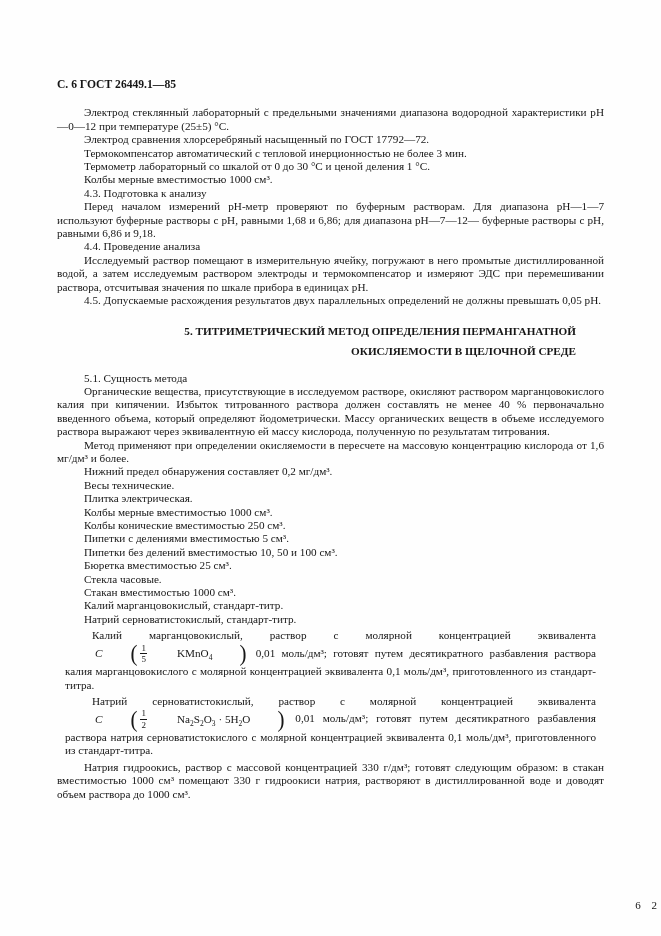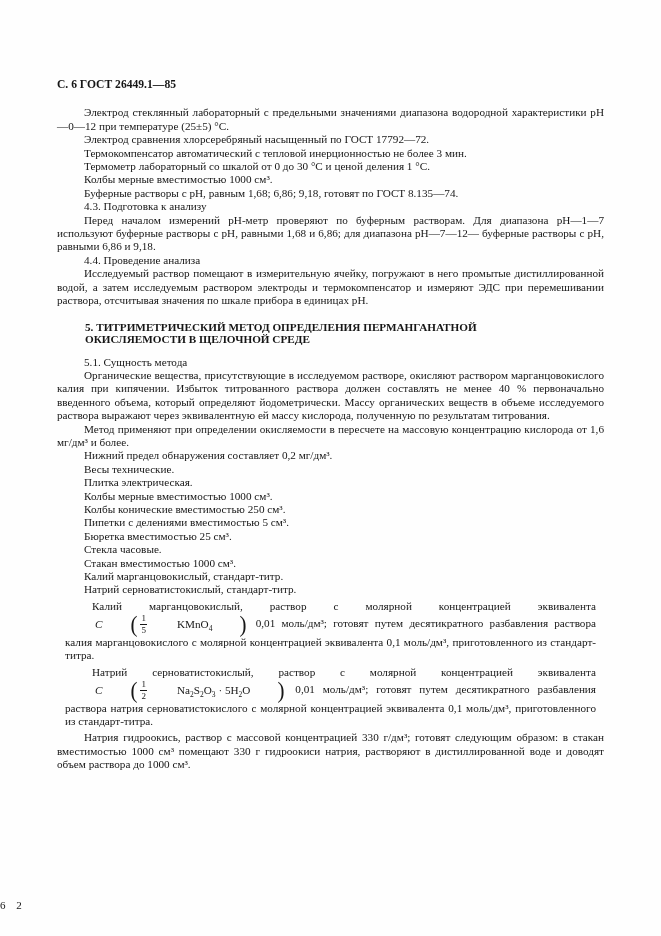--- a/index.html
+++ b/index.html
@@ -8,74 +8,75 @@
     position:relative; box-sizing:border-box;
     padding:78px 57px 0 57px;
     font-family:"Liberation Serif","DejaVu Serif",serif;
     font-size:11.2px; line-height:13.4px; color:#161616;
     overflow:hidden;
   }
   .header { font-weight:bold; margin-bottom:15px; font-size:11.6px; }
   .p { margin:0; text-indent:27px; text-align:justify; }
   .bold { font-weight:normal; }
   .sec-title {
-    margin:13px 28px 11px 28px; text-align:left; font-weight:bold;
-    text-indent:0; line-height:12px;
+    margin:13px 28px 11px 28px; text-align:right; font-weight:bold;
+    text-indent:0; line-height:20px;
   }
   .formula-para { margin:3px 8px; }
   .formula {
     display:inline-flex; align-items:center; vertical-align:middle;
     margin:0 3px; white-space:nowrap;
   }
   .fvar { font-style:italic; margin-right:1px; }
   .paren { font-size:21px; line-height:1; font-weight:400; transform:scaleY(1.1); }
   .frac {
     display:inline-flex; flex-direction:column; align-items:center;
     font-size:9px; line-height:1.2; margin:0 3px; text-indent:0;
   }
   .num { border-bottom:1px solid #161616; padding:0 1px; }
   .fchem sub { font-size:7.5px; line-height:0; }
   .footer {
     position:absolute; bottom:24px; left:0; right:0;
-    text-align:left; letter-spacing:4px; font-size:11px;
+    text-align:right; letter-spacing:4px; font-size:11px;
   }
 </style>
 </head>
 <body>
 
 <div class="page">
 
   <div class="header">С. 6 ГОСТ 26449.1—85</div>
 
   <p class="p">Электрод стеклянный лабораторный с предельными значениями диапазона водородной характеристики рН—0—12 при температуре (25±5) °С.</p>
   <p class="p">Электрод сравнения хлорсеребряный насыщенный по ГОСТ 17792—72.</p>
   <p class="p">Термокомпенсатор автоматический с тепловой инерционностью не более 3 мин.</p>
   <p class="p">Термометр лабораторный со шкалой от 0 до 30 °С и ценой деления 1 °С.</p>
   <p class="p">Колбы мерные вместимостью 1000 см³.</p>
-  <p class="p">Буферные растворы с рН, равным 1,68; 6,86; 9,18, готовят по ГОСТ 8.135—74.</p>
 
   <p class="p bold">4.3. Подготовка к анализу</p>
   <p class="p">Перед началом измерений рН-метр проверяют по буферным растворам. Для диапазона рН—1—7 используют буферные растворы с рН, равными 1,68 и 6,86; для диапазона рН—7—12— буферные растворы с рН, равными 6,86 и 9,18.</p>
 
   <p class="p bold">4.4. Проведение анализа</p>
   <p class="p">Исследуемый раствор помещают в измерительную ячейку, погружают в него промытые дистиллированной водой, а затем исследуемым раствором электроды и термокомпенсатор и измеряют ЭДС при перемешивании раствора, отсчитывая значения по шкале прибора в единицах рН.</p>
+  <p class="p">4.5. Допускаемые расхождения результатов двух параллельных определений не должны превышать 0,05 рН.</p>
 
   <p class="p sec-title">5. ТИТРИМЕТРИЧЕСКИЙ МЕТОД ОПРЕДЕЛЕНИЯ ПЕРМАНГАНАТНОЙ ОКИСЛЯЕМОСТИ В ЩЕЛОЧНОЙ СРЕДЕ</p>
 
   <p class="p bold">5.1. Сущность метода</p>
   <p class="p">Органические вещества, присутствующие в исследуемом растворе, окисляют раствором марганцовокислого калия при кипячении. Избыток титрованного раствора должен составлять не менее 40 % первоначально введенного объема, который определяют йодометрически. Массу органических веществ в объеме исследуемого раствора выражают через эквивалентную ей массу кислорода, полученную по результатам титрования.</p>
   <p class="p">Метод применяют при определении окисляемости в пересчете на массовую концентрацию кислорода от 1,6 мг/дм³ и более.</p>
   <p class="p">Нижний предел обнаружения составляет 0,2 мг/дм³.</p>
 
 
   <p class="p">Весы технические.</p>
   <p class="p">Плитка электрическая.</p>
   <p class="p">Колбы мерные вместимостью 1000 см³.</p>
   <p class="p">Колбы конические вместимостью 250 см³.</p>
   <p class="p">Пипетки с делениями вместимостью 5 см³.</p>
+  <p class="p">Пипетки без делений вместимостью 10, 50 и 100 см³.</p>
   <p class="p">Бюретка вместимостью 25 см³.</p>
   <p class="p">Стекла часовые.</p>
   <p class="p">Стакан вместимостью 1000 см³.</p>
   <p class="p">Калий марганцовокислый, стандарт-титр.</p>
   <p class="p">Натрий серноватистокислый, стандарт-титр.</p>
 
   <p class="p formula-para">
     <span>Калий марганцовокислый, раствор с молярной концентрацией эквивалента</span>
     <span class="formula">
         <span class="fvar">C</span>

